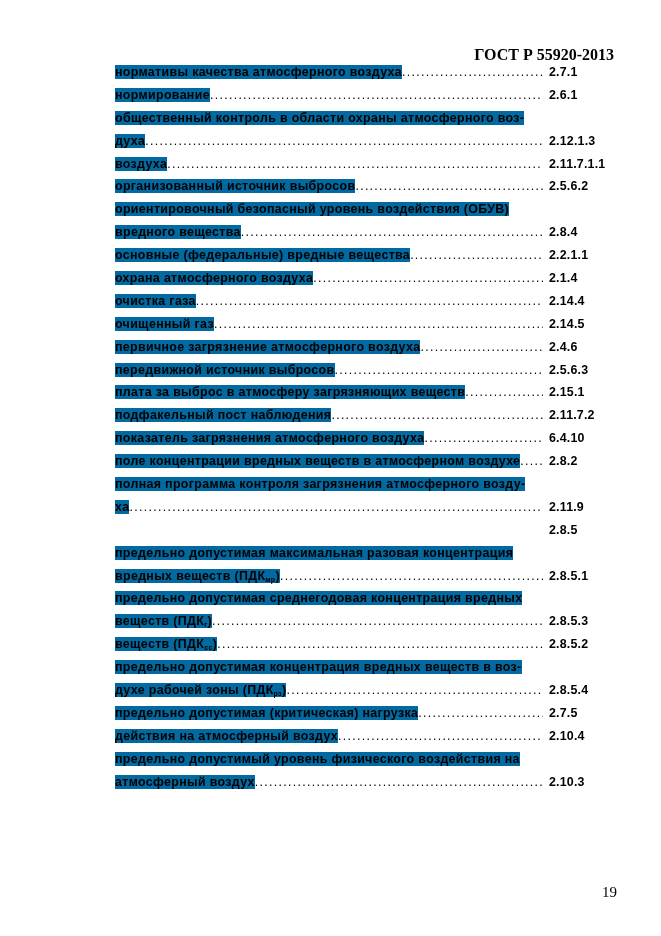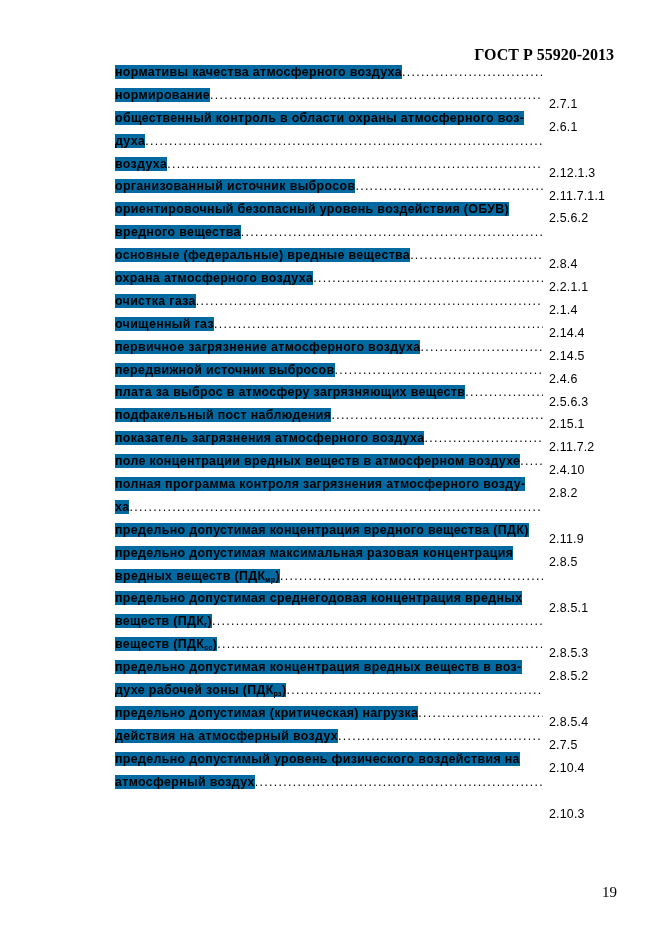--- a/index.html
+++ b/index.html
@@ -17,21 +17,21 @@
   }
   .term { font-weight: bold; letter-spacing: 0.35px; }
   .dots-wrap {
     position: absolute; left: 0; top: 0; width: 428px; overflow: hidden; white-space: nowrap;
   }
   .dots-wrap .term { background: #0369a1; padding-right: 0; }
   .filler {
     font-weight: normal; letter-spacing: 1.3px; color: #000;
   }
   .ref {
-    position: absolute; left: 434px; top: 0; font-weight: normal; letter-spacing: 0.2px; margin-top: 32px;
+    position: absolute; left: 434px; top: 0; font-weight: bold; letter-spacing: 0.2px;
   }
   sub { font-size: 7px; vertical-align: -2px; line-height: 0; }
   .page-num {
     position: absolute; top: 884px; left: 602px;
     font-family: "Liberation Serif", serif; font-size: 15px;
   }
 </style>
 </head>
 <body>
 
@@ -124,41 +124,40 @@
     </div>
     <div>
       <div class="line">
         <div class="dots-wrap"><span class="term">подфакельный пост наблюдения</span><span class="filler">................................................................................................................................................................</span></div>
         <span class="ref">2.11.7.2</span>
       </div>
     </div>
     <div>
       <div class="line">
         <div class="dots-wrap"><span class="term">показатель загрязнения атмосферного воздуха</span><span class="filler">................................................................................................................................................................</span></div>
-        <span class="ref">2.4.10</span>
+        <span class="ref">6.4.10</span>
       </div>
     </div>
     <div>
       <div class="line">
         <div class="dots-wrap"><span class="term">поле концентрации вредных веществ в атмосферном воздухе</span><span class="filler">................................................................................................................................................................</span></div>
         <span class="ref">2.8.2</span>
       </div>
     </div>
     <div>
       <div class="line">
         <div class="dots-wrap"><span class="term">полная программа контроля загрязнения атмосферного возду-</span></div>
       </div>
       <div class="line">
         <div class="dots-wrap"><span class="term">ха</span><span class="filler">................................................................................................................................................................</span></div>
         <span class="ref">2.11.9</span>
       </div>
     </div>
     <div>
       <div class="line">
-        <div class="dots-wrap"><span class="term">предельно допустимая концентрация вредного вещества (ПДК)</span></div>
         <span class="ref">2.8.5</span>
       </div>
     </div>
     <div>
       <div class="line">
         <div class="dots-wrap"><span class="term">предельно допустимая максимальная разовая концентрация</span></div>
       </div>
       <div class="line">
         <div class="dots-wrap"><span class="term">вредных веществ (ПДК<sub>мр</sub>)</span><span class="filler">................................................................................................................................................................</span></div>
         <span class="ref">2.8.5.1</span>

